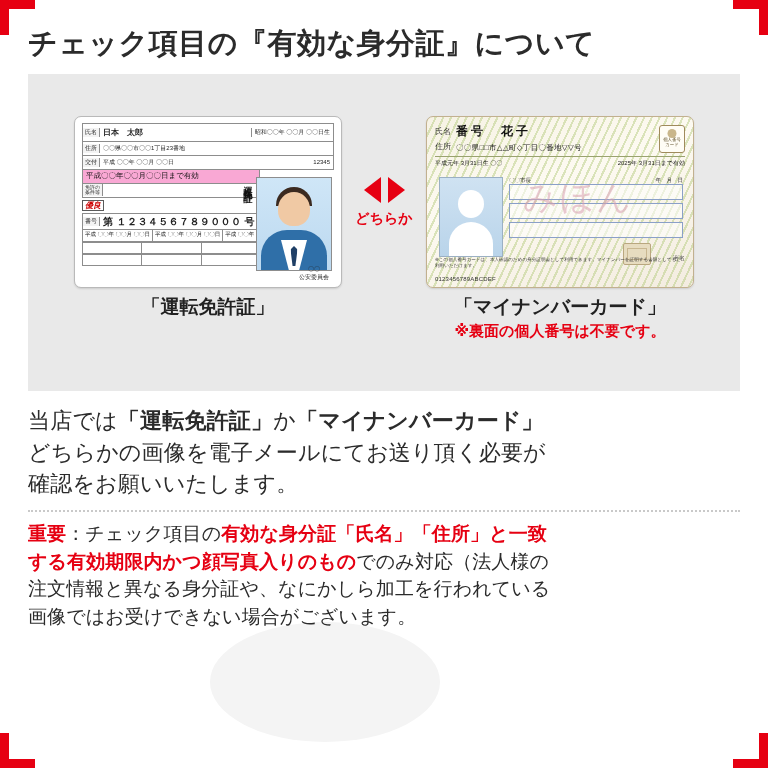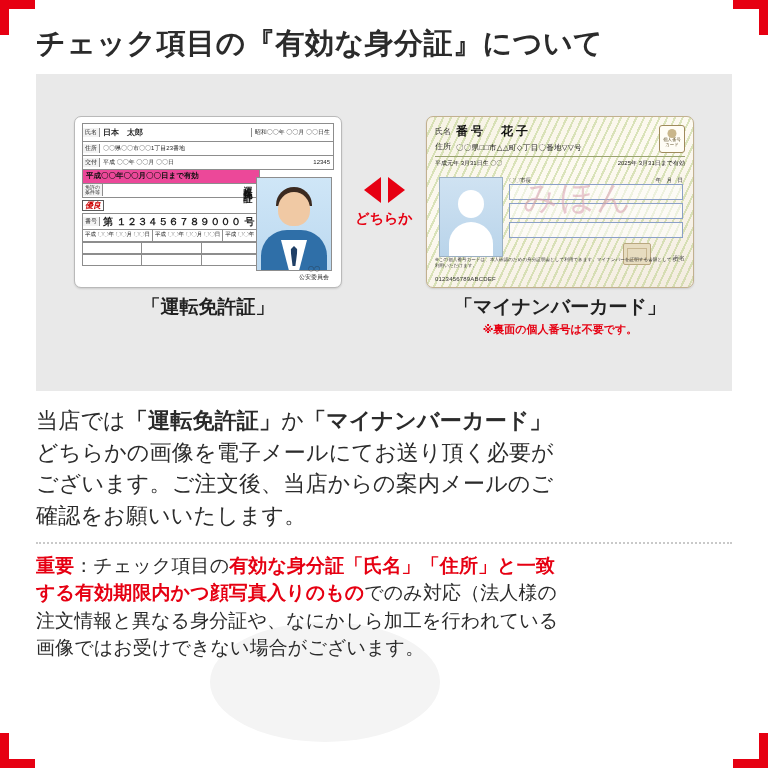--- a/index.html
+++ b/index.html
@@ -10,21 +10,21 @@
     overflow:hidden;
     position:relative;
   }
   
   .frame-corner{position:absolute;pointer-events:none;}
   .corner-tl{top:0;left:0;width:26px;height:26px;border-top:9px solid #e60012;border-left:9px solid #e60012;}
   .corner-tr{top:0;right:0;width:26px;height:26px;border-top:9px solid #e60012;border-right:9px solid #e60012;}
   .corner-bl{bottom:0;left:0;width:26px;height:26px;border-bottom:9px solid #e60012;border-left:9px solid #e60012;}
   .corner-br{bottom:0;right:0;width:26px;height:26px;border-bottom:9px solid #e60012;border-right:9px solid #e60012;}
 
-  .page{position:absolute;inset:0;padding:0 36px;box-sizing:border-box;}
+  .page{position:absolute;inset:0;padding:0 28px;box-sizing:border-box;}
 
   .page-title{
     margin:24px 0 10px 0;
     font-size:29px;font-weight:bold;color:#2b2b2b;
     letter-spacing:0.5px;
     white-space:nowrap;
   }
 
   
   .cards-panel{
@@ -45,21 +45,21 @@
     box-sizing:border-box;padding:6px 7px;
     position:relative;
     box-shadow:0 1px 2px rgba(0,0,0,.12);
   }
   .dl-grid{font-size:6px;color:#222;line-height:1.15;}
   .dl-line{border:1px solid #8d8d8d;box-sizing:border-box;display:flex;align-items:center;}
   .dl-cellhead{background:#f3f3f3;border-right:1px solid #8d8d8d;padding:1px 2px;white-space:nowrap;}
   .dl-cellbody{padding:1px 3px;white-space:nowrap;overflow:hidden;}
   .dl-row1{height:19px;}
   .dl-row{height:15px;margin-top:-1px;}
-  .dl-pink{background:#ec4899;color:#111;font-weight:bold;}
+  .dl-pink{background:#f9a8d4;color:#111;font-weight:normal;}
   .dl-photo{
     position:absolute;right:9px;top:60px;width:74px;height:92px;
     background:linear-gradient(#cfe6f7,#bcd9f0);
     border:1px solid #8d8d8d;overflow:hidden;
   }
   .ph-head{position:absolute;left:50%;top:14px;transform:translateX(-50%);
     width:32px;height:34px;border-radius:50% 50% 45% 45%;background:#f0c9a4;}
   .ph-hair{position:absolute;left:50%;top:9px;transform:translateX(-50%);
     width:36px;height:19px;border-radius:18px 18px 0 0;background:#3b2a20;}
   .ph-body{position:absolute;left:50%;bottom:0;transform:translateX(-50%);
@@ -117,21 +117,21 @@
   .mn-code{position:absolute;left:8px;bottom:5px;font-size:6px;color:#333;letter-spacing:.2px;}
   .mn-chip{position:absolute;right:42px;bottom:22px;width:26px;height:20px;border:1px solid #b9a77f;background:#e7dcc0;border-radius:2px;}
   .mn-chip:before{content:"";position:absolute;inset:4px 3px;border:1px solid #c9b791;}
   .mn-ic{position:absolute;right:8px;top:8px;width:26px;height:28px;border:1px solid #a08b5c;border-radius:3px;background:#fffdf5;font-size:4.4px;color:#5a4a22;text-align:center;line-height:1.15;padding-top:11px;box-sizing:border-box;}
   .mn-ic:before{content:"";position:absolute;left:50%;top:3px;transform:translateX(-50%);width:9px;height:9px;border-radius:50%;background:#c9b68a;}
   .mn-sign{position:absolute;right:8px;bottom:24px;font-size:6px;color:#444;}
 
   .caption-row{display:flex;justify-content:center;gap:0;margin-top:6px;}
   .cap{width:268px;text-align:center;font-size:19px;font-weight:bold;color:#222;}
   .cap-spacer{width:84px;}
-  .cap-sub{font-size:11px;color:#e60012;font-weight:bold;margin-top:2px;}
+  .cap-sub{font-size:15px;color:#e60012;font-weight:bold;margin-top:2px;}
 
   
   .body-text{
     margin-top:14px;
     font-size:22px;line-height:1.44;color:#2b2b2b;
     letter-spacing:0.2px;
   }
   .body-text b{font-weight:bold;}
   .divider{border-top:2px dotted #c9c9c9;margin:10px 0 8px 0;}
 
@@ -278,21 +278,20 @@
         <div class="cap-sub">※裏面の個人番号は不要です。</div>
       </div>
     </div>
   </div>
 
   <div class="body-text">
     <div>
       <span>当店では</span><b>「運転免許証」</b><span>か</span><b>「マイナンバーカード」</b>
     </div>
     <div>どちらかの画像を電子メールにてお送り頂く必要が</div>
-    <div>ございます。ご注文後、当店からの案内メールのご</div>
     <div>確認をお願いいたします。</div>
   </div>
 
   <div class="divider"></div>
 
   <div class="note-text">
     <div>
       <span class="red-b">重要</span><span>：</span><span>チェック項目の</span><span class="red-b">有効な身分証「氏名」「住所」と一致</span>
     </div>
     <div>

